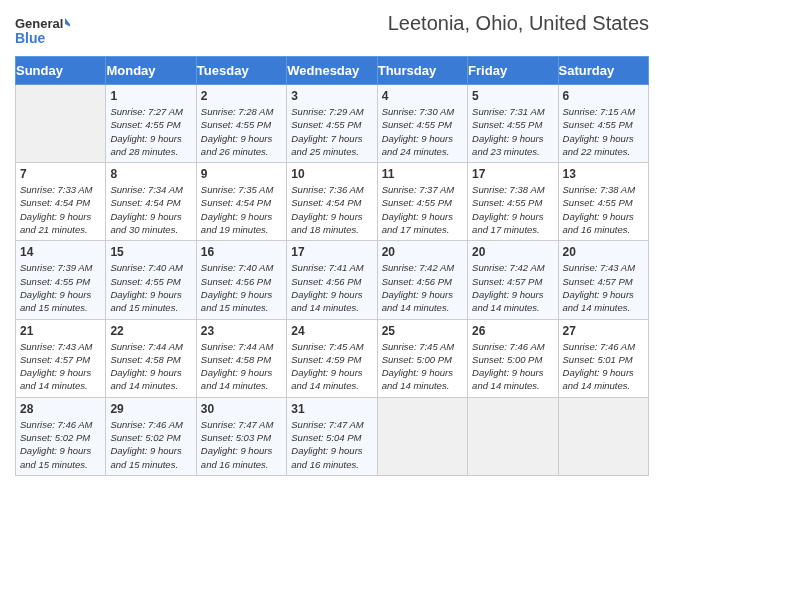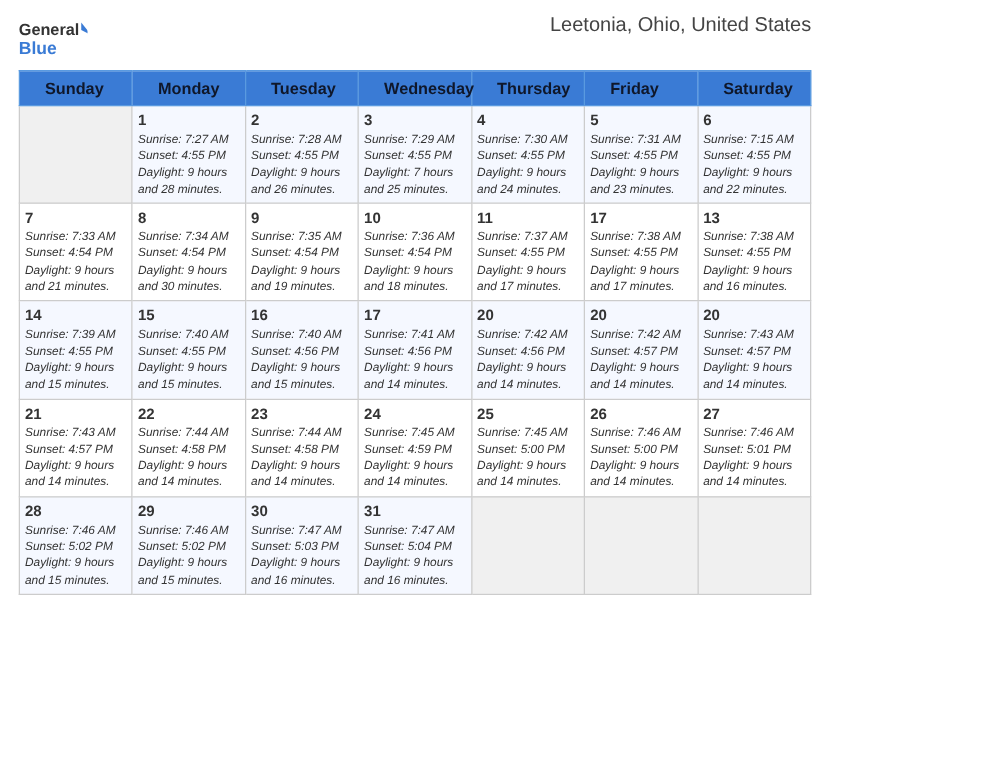--- a/index.html
+++ b/index.html
@@ -29,35 +29,35 @@
     .title-block {
       text-align: right;
     }
     .month-title {
       font-size: 36px;
       font-weight: bold;
       color: #222;
       line-height: 1;
     }
     .subtitle {
-      font-size: 16px;
+      font-size: 20px;
       color: #444;
       margin-top: 2px;
     }
     table {
       width: 100%;
       border-collapse: collapse;
       table-layout: fixed;
     }
     thead tr th {
       background-color: #3a7bd5;
-      color: #0f172a;
+      color: #ffffff;
       font-size: 13px;
       font-weight: bold;
-      padding: 6px 20px;
+      padding: 6px 0;
       text-align: left;
       border: 1px solid #5a9ae0;
     }
     tbody tr td {
       vertical-align: top;
       border: 1px solid #ccc;
       padding: 4px 4px;
       background: #fff;
       font-size: 10px;
       color: #333;

